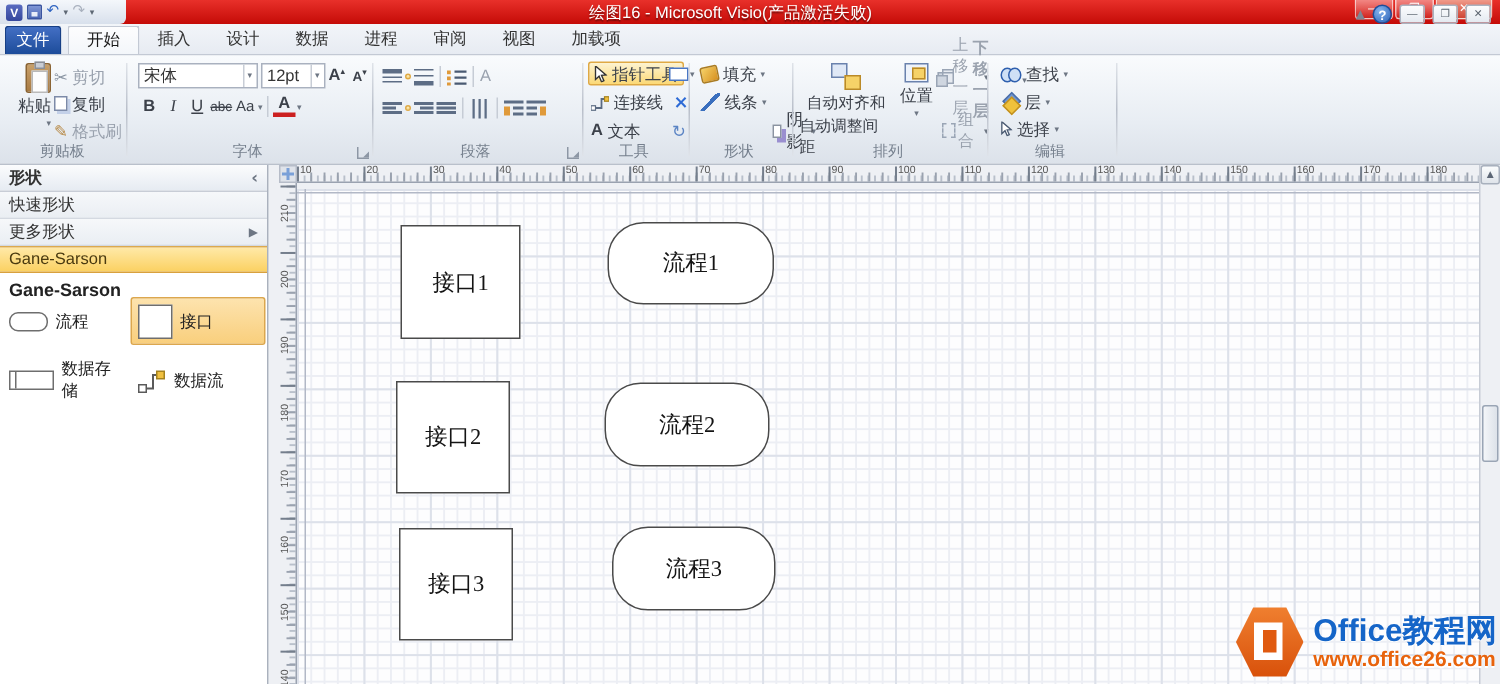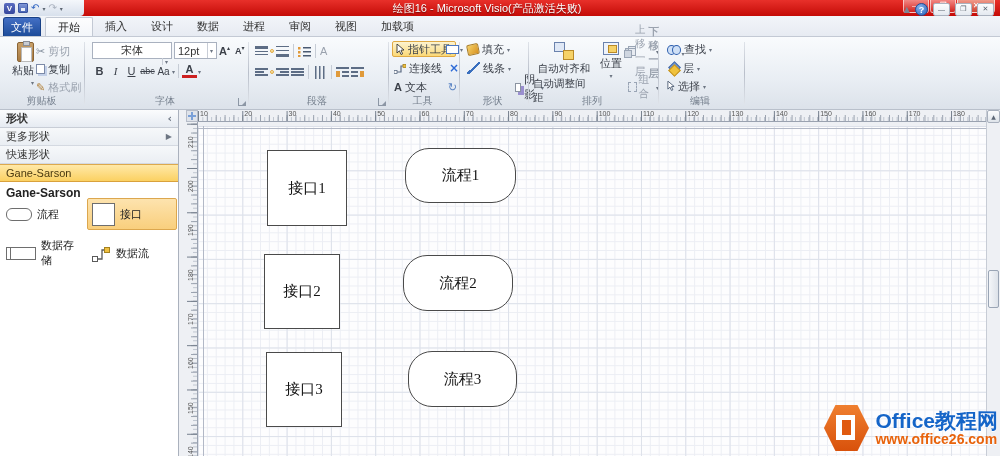--- a/index.html
+++ b/index.html
@@ -256,21 +256,21 @@
       <span>复制</span>
     </div>
     <div class="row dis" style="left:34px;top:42px;">
       <span class="i-brush glyph">✎</span>
       <span>格式刷</span>
     </div>
     <div class="grp-label">剪贴板</div>
   </div>
 
   <div class="grp" style="left:85px;width:164px;">
-    <div class="combo" style="left:7px;top:5px;width:80px;flex-direction:column;">
+    <div class="combo" style="left:7px;top:5px;width:80px;">
       <span>宋体</span>
       <span class="dd glyph">▾</span>
     </div>
     <div class="combo" style="left:89px;top:5px;width:43px;">
       <span>12pt</span>
       <span class="dd glyph">▾</span>
     </div>
     <div class="row" style="left:134px;top:5px;gap:5px;">
       <span class="sizebtn">A<sup class="glyph">▴</sup></span>
       <span class="sizebtn" style="font-size:9px;">A<sup class="glyph">▾</sup></span>
@@ -418,25 +418,25 @@
 </div>
 
 <div id="main">
 
   <div id="panel">
     <div class="p-head">
       <span>形状</span>
       <span class="p-arrow glyph" style="font-size:11px;">‹</span>
     </div>
     <div class="p-row">
+      <span>快速形状</span>
+    </div>
+    <div class="p-row">
       <span>更多形状</span>
       <span class="p-arrow glyph">▶</span>
-    </div>
-    <div class="p-row">
-      <span>快速形状</span>
     </div>
     <div class="p-row sel">
       <span>Gane-Sarson</span>
     </div>
     <div id="stencil-title">Gane-Sarson</div>
     <div id="stencil-grid">
         <div class="cell" style="left: 2px; top: 2px; width: 84px;">
           <span class="s-rounded"></span>
           <span>流程</span>
         </div>

